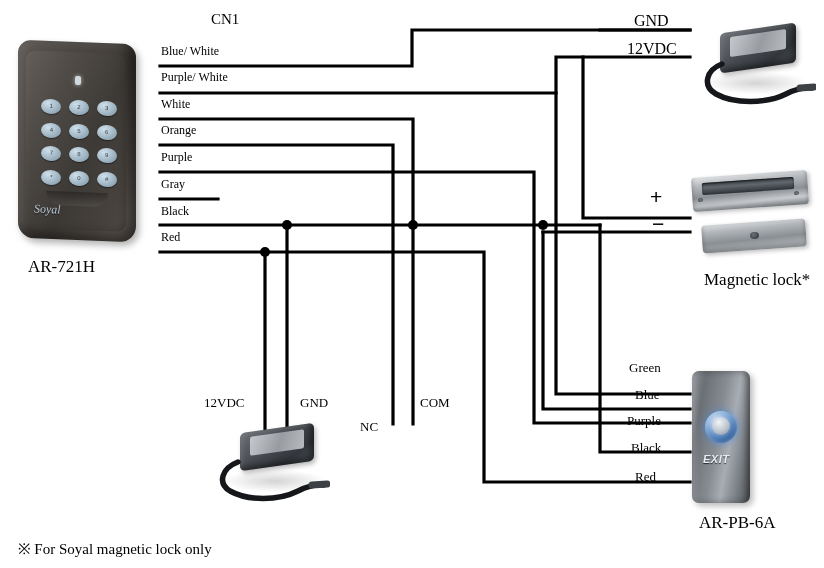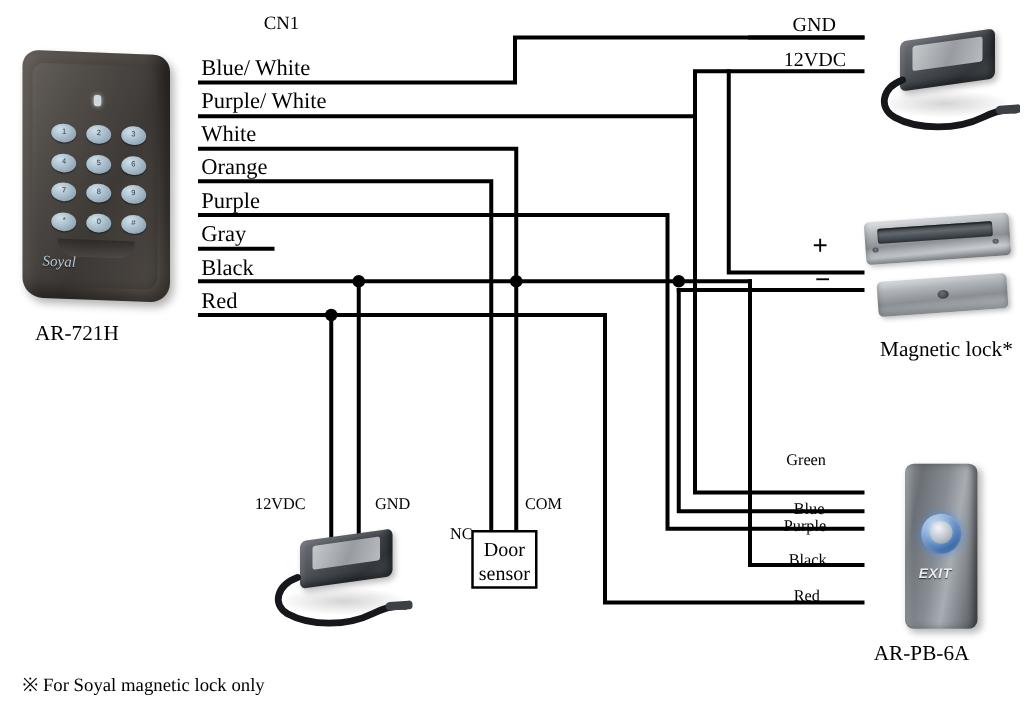--- a/index.html
+++ b/index.html
@@ -4,21 +4,21 @@
 <style>
   html,body{margin:0;padding:0;background:#fff;}
   body{width:824px;height:568px;overflow:hidden;
        font-family:"Liberation Serif","DejaVu Serif",serif;color:#000;}
   #stage{position:relative;width:824px;height:568px;background:#fff;}
 
   svg.wires{position:absolute;left:0;top:0;width:824px;height:568px;}
 
   .lbl{position:absolute;white-space:nowrap;line-height:1;}
   .cn1{font-size:15px;margin-left:40px;}
-  .wirelbl{font-size:18px;text-align:right;}
+  .wirelbl{font-size:12px;text-align:right;}
   .termlbl{font-size:13px;}
   .smalllbl{font-size:16px;}
   .caption{font-size:17px;}
   .note{font-size:15px;}
   .pm{font-size:21px;font-family:"Liberation Sans",sans-serif;}
 
   
   .reader{position:absolute;left:18px;top:42px;width:120px;height:205px;}
   .reader .body{
     position:absolute;left:0;top:0;width:118px;height:198px;
@@ -98,21 +98,21 @@
     transform:rotate(-4deg);
   }
   .maglock .dot{
     position:absolute;left:60px;top:60px;width:9px;height:7px;border-radius:50%;
     background:radial-gradient(circle at 40% 35%,#6a7076,#2b3035);transform:rotate(-4deg);
   }
   .maglock .screw{position:absolute;width:5px;height:4px;border-radius:50%;
     background:radial-gradient(circle,#777d83,#3a3f44);transform:rotate(-4deg);}
 
   
-  .exitbtn{position:absolute;left:724px;top:371px;width:62px;height:164px;}
+  .exitbtn{position:absolute;left:692px;top:371px;width:62px;height:164px;}
   .exitbtn .plate{
     position:absolute;left:0;top:0;width:58px;height:132px;border-radius:7px;
     background:linear-gradient(100deg,#8f949a 0%,#6b7076 18%,#868c92 45%,#a8adb3 62%,#71767c 85%,#55595e 100%);
     box-shadow:inset -3px 0 6px rgba(0,0,0,.45),inset 3px 0 5px rgba(255,255,255,.2),
                3px 3px 6px rgba(0,0,0,.28);
   }
   .exitbtn .ring{
     position:absolute;left:13px;top:40px;width:32px;height:32px;border-radius:50%;
     background:radial-gradient(circle at 38% 32%,#dfeaf7 0%,#7fa8d8 38%,#2f5f9e 70%,#14335c 100%);
     box-shadow:0 0 7px rgba(70,140,230,.85),inset 0 0 5px rgba(255,255,255,.45);
@@ -254,27 +254,23 @@
       <svg width="116" height="48" viewBox="0 0 116 48">
         <path d="M24,4 C8,10 3,25 16,33 C34,43 64,43 84,33 C94,28 102,26 110,27" stroke="#15171a" stroke-width="5.5" fill="none" stroke-linecap="round"></path>
         <path d="M98,27 L113,26" stroke="#3d4146" stroke-width="7" stroke-linecap="round"></path>
       </svg>
     </div>
   </div>
 
   <div class="lbl termlbl" style="left:360px;top:420px;">NC</div>
   <div class="lbl termlbl" style="left:420px;top:396px;">COM</div>
 
-  <div class="dsbox">
-    <div class="t" style="top:6px;">Door</div>
-    <div class="t" style="top:25px;">sensor</div>
-  </div>
 
   <div class="lbl termlbl" style="left:629px;top:361px;">Green</div>
-  <div class="lbl termlbl" style="left:635px;top:400px;text-align:right;">Blue</div>
+  <div class="lbl termlbl" style="left:635px;top:388px;text-align:right;">Blue</div>
   <div class="lbl termlbl" style="left:627px;top:414px;">Purple</div>
   <div class="lbl termlbl" style="left:631px;top:441px;">Black</div>
   <div class="lbl termlbl" style="left:635px;top:470px;">Red</div>
 
   <div class="exitbtn">
     <div class="plate"></div>
     <div class="ring"></div>
     <div class="exit">EXIT</div>
   </div>
   <div class="lbl caption" style="left:699px;top:514px;">AR-PB-6A</div>

